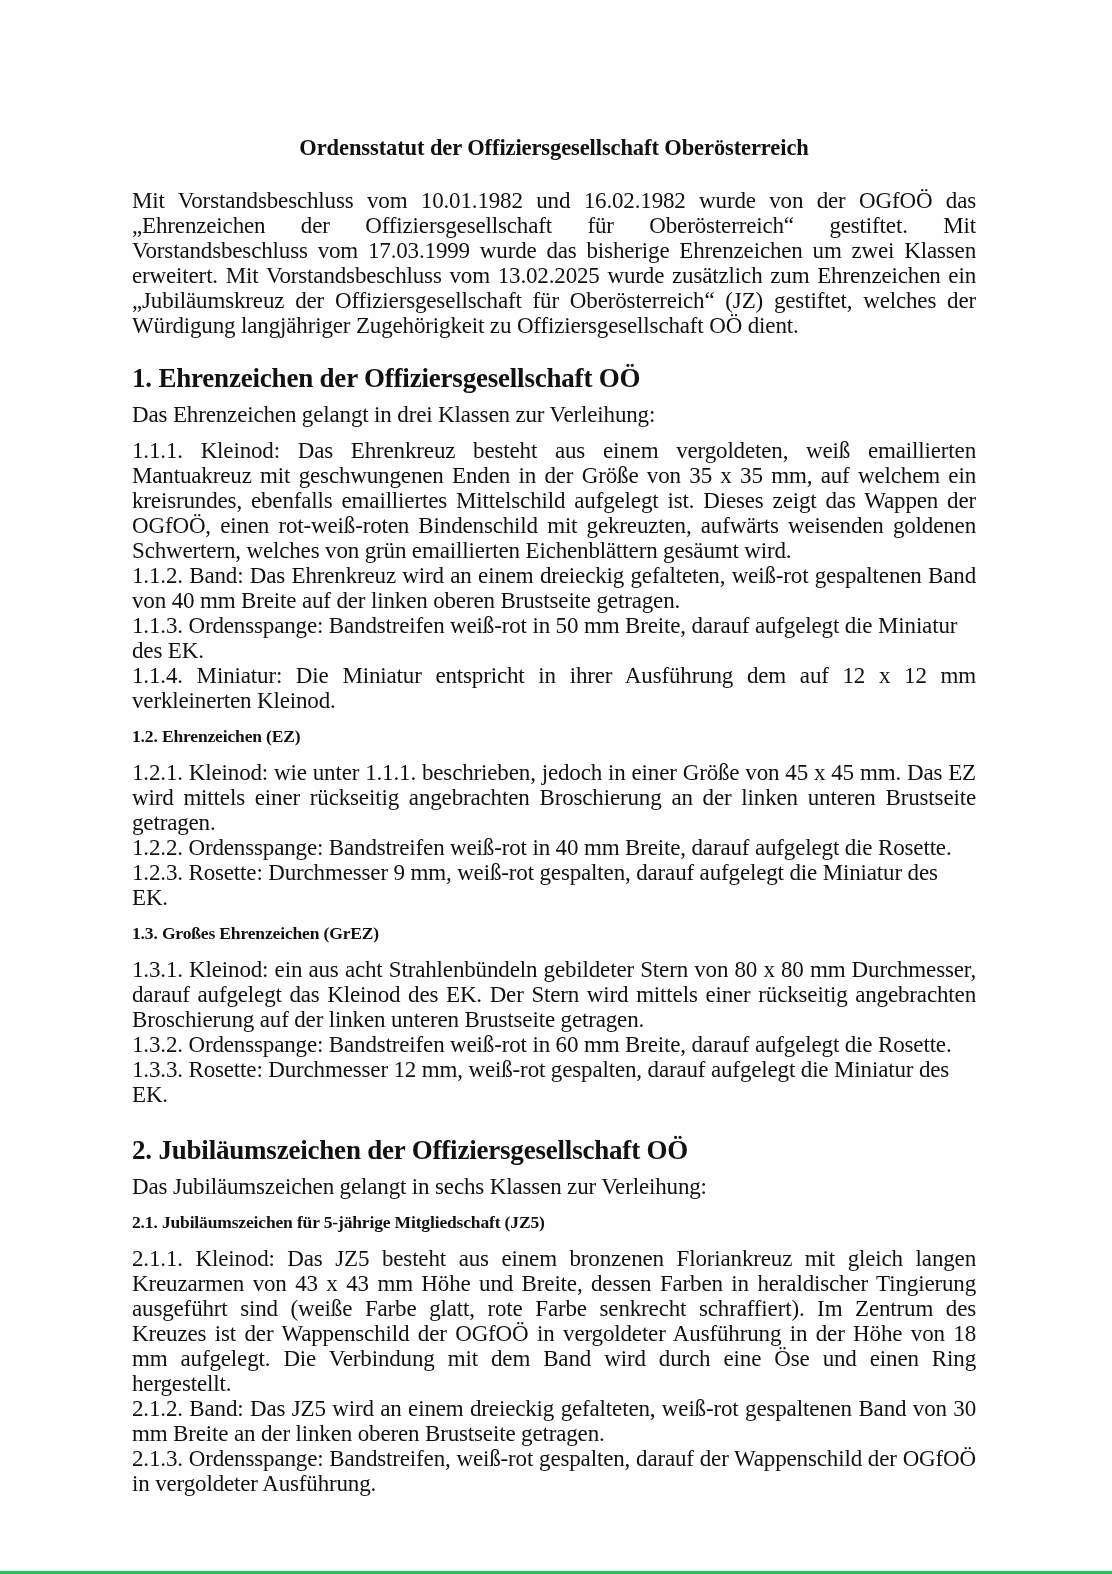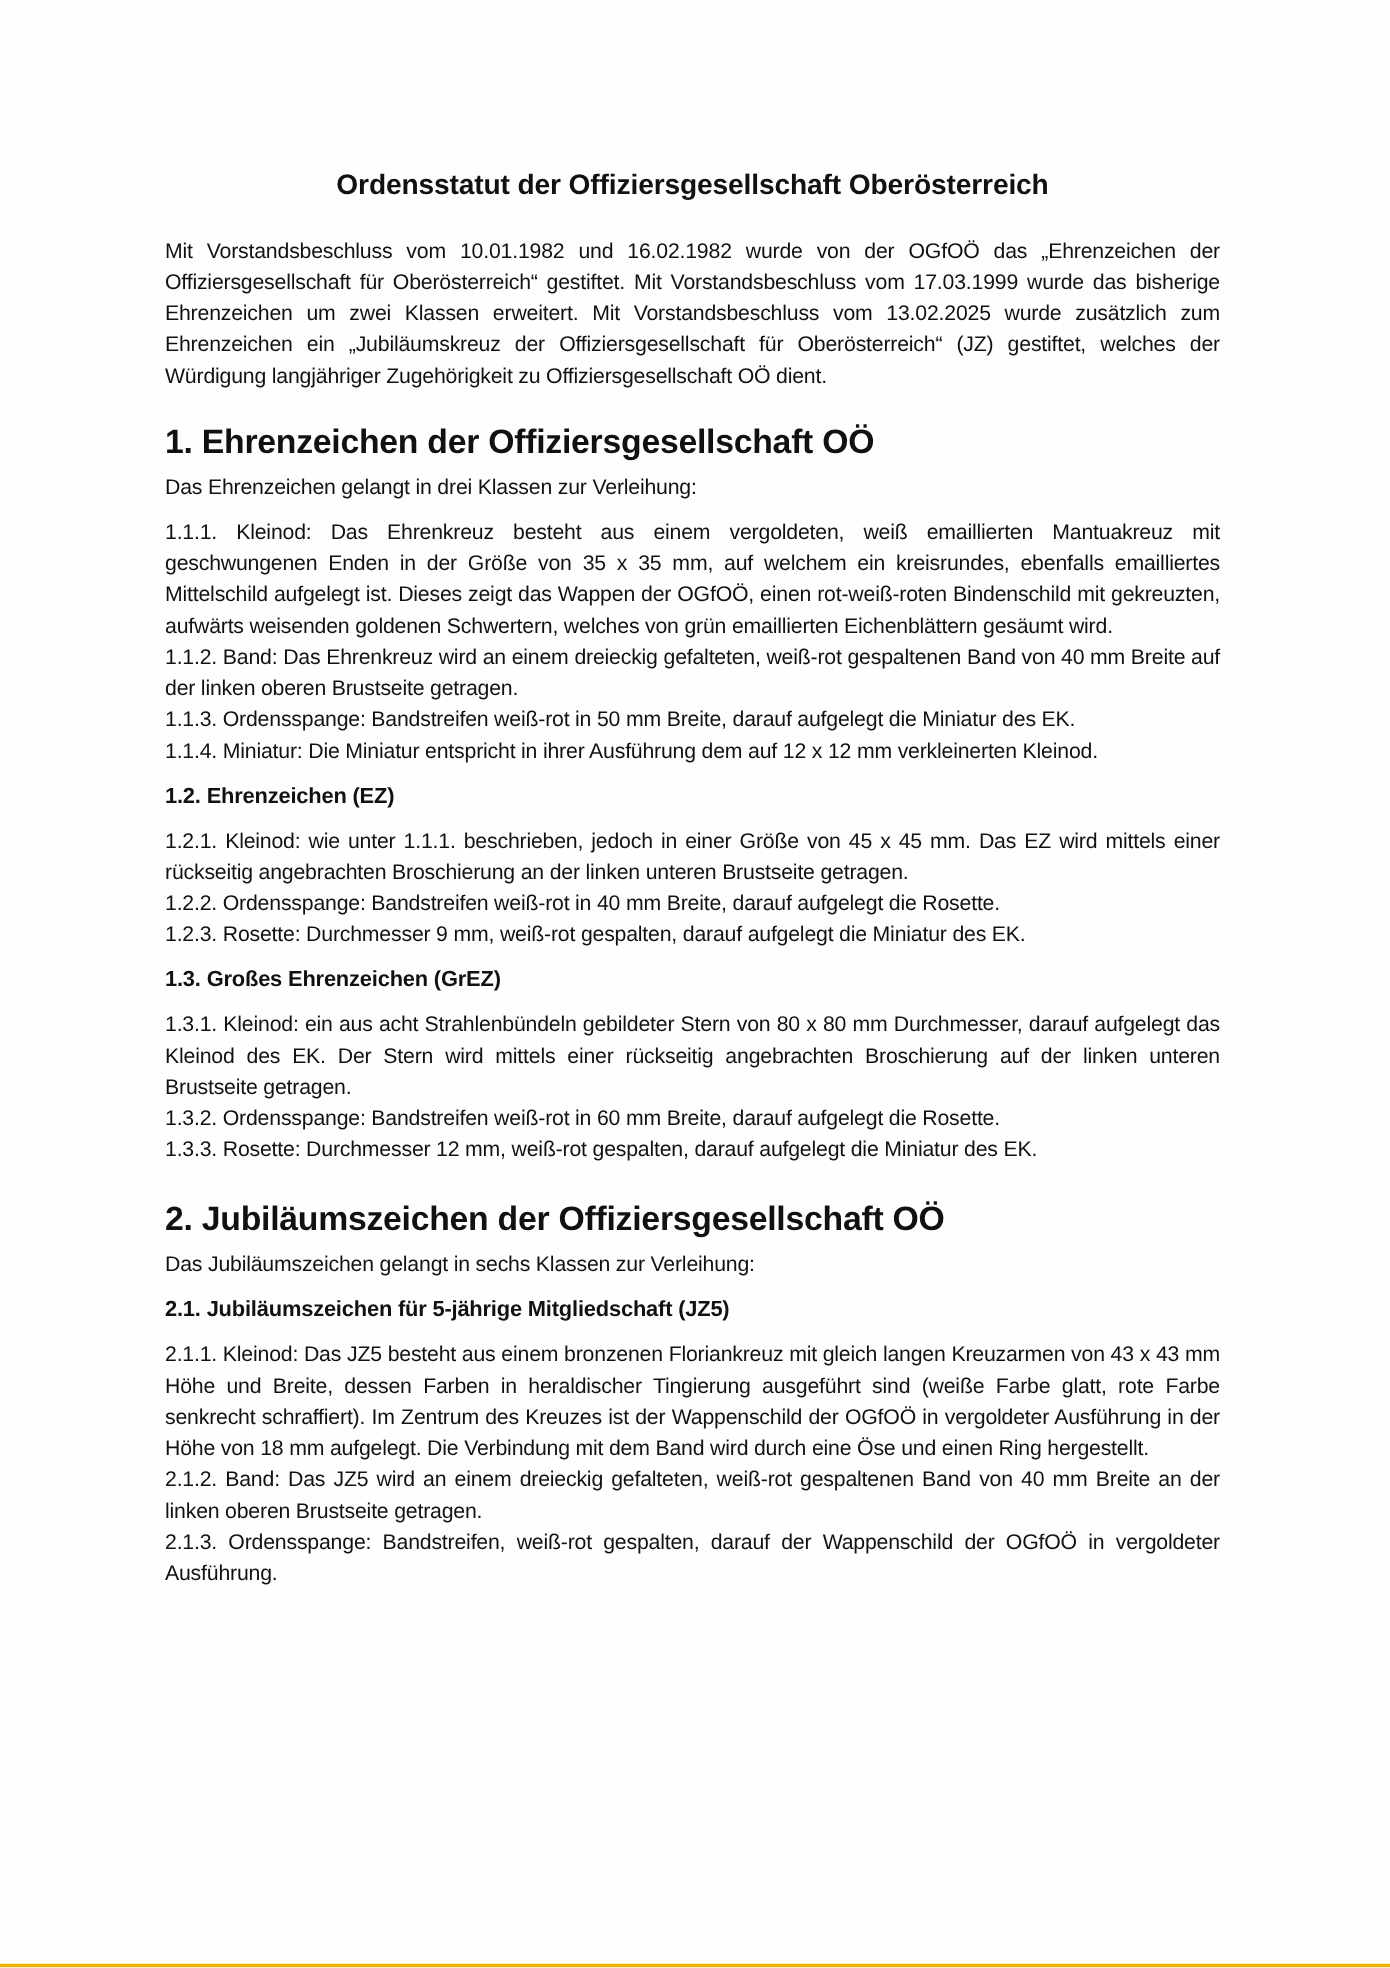--- a/index.html
+++ b/index.html
@@ -15,38 +15,39 @@
       font-family: "Liberation Sans", sans-serif;
       color: #111111;
     }
     .page {
       position: absolute;
       left: 0;
       top: 0;
       width: 1112px;
       height: 1571px;
       background: #fefefe;
-      border-bottom: 3px solid #eab308;
+      border-bottom: 3px solid #22c55e;
+      font-family: Liberation Serif, serif;
     }
     .content {
       position: absolute;
       left: 132px;
       top: 131px;
       width: 844px;
     }
     .doc-title {
       font-size: 22.5px;
       font-weight: bold;
       text-align: center;
       margin: 0 0 23px 0;
       line-height: 34px;
       letter-spacing: -0.1px;
     }
     .para {
-      font-size: 17px;
+      font-size: 23px;
       line-height: 25px;
       margin: 0;
       letter-spacing: -0.15px;
     }
     .justify {
       text-align: justify;
       text-align-last: left;
     }
     .intro { margin-bottom: 25px; }
     .section-title {
@@ -111,20 +112,20 @@
     </div>
 
     <div>
       <h2 class="section-title s2">2. Jubiläumszeichen der Offiziersgesellschaft OÖ</h2>
       <p class="para lead">Das Jubiläumszeichen gelangt in sechs Klassen zur Verleihung:</p>
 
       <div>
         <h3 class="sub-title">2.1. Jubiläumszeichen für 5-jährige Mitgliedschaft (JZ5)</h3>
         <div class="item-block">
           <p class="para justify item">2.1.1. Kleinod: Das JZ5 besteht aus einem bronzenen Floriankreuz mit gleich langen Kreuzarmen von 43 x 43 mm Höhe und Breite, dessen Farben in heraldischer Tingierung ausgeführt sind (weiße Farbe glatt, rote Farbe senkrecht schraffiert). Im Zentrum des Kreuzes ist der Wappenschild der OGfOÖ in vergoldeter Ausführung in der Höhe von 18 mm aufgelegt. Die Verbindung mit dem Band wird durch eine Öse und einen Ring hergestellt.</p>
-          <p class="para justify item">2.1.2. Band: Das JZ5 wird an einem dreieckig gefalteten, weiß-rot gespaltenen Band von 40 mm Breite an der linken oberen Brustseite getragen.</p>
+          <p class="para justify item">2.1.2. Band: Das JZ5 wird an einem dreieckig gefalteten, weiß-rot gespaltenen Band von 30 mm Breite an der linken oberen Brustseite getragen.</p>
           <p class="para justify item">2.1.3. Ordensspange: Bandstreifen, weiß-rot gespalten, darauf der Wappenschild der OGfOÖ in vergoldeter Ausführung.</p>
         </div>
       </div>
     </div>
 
   </div>
 </div>
 
 </body></html>

